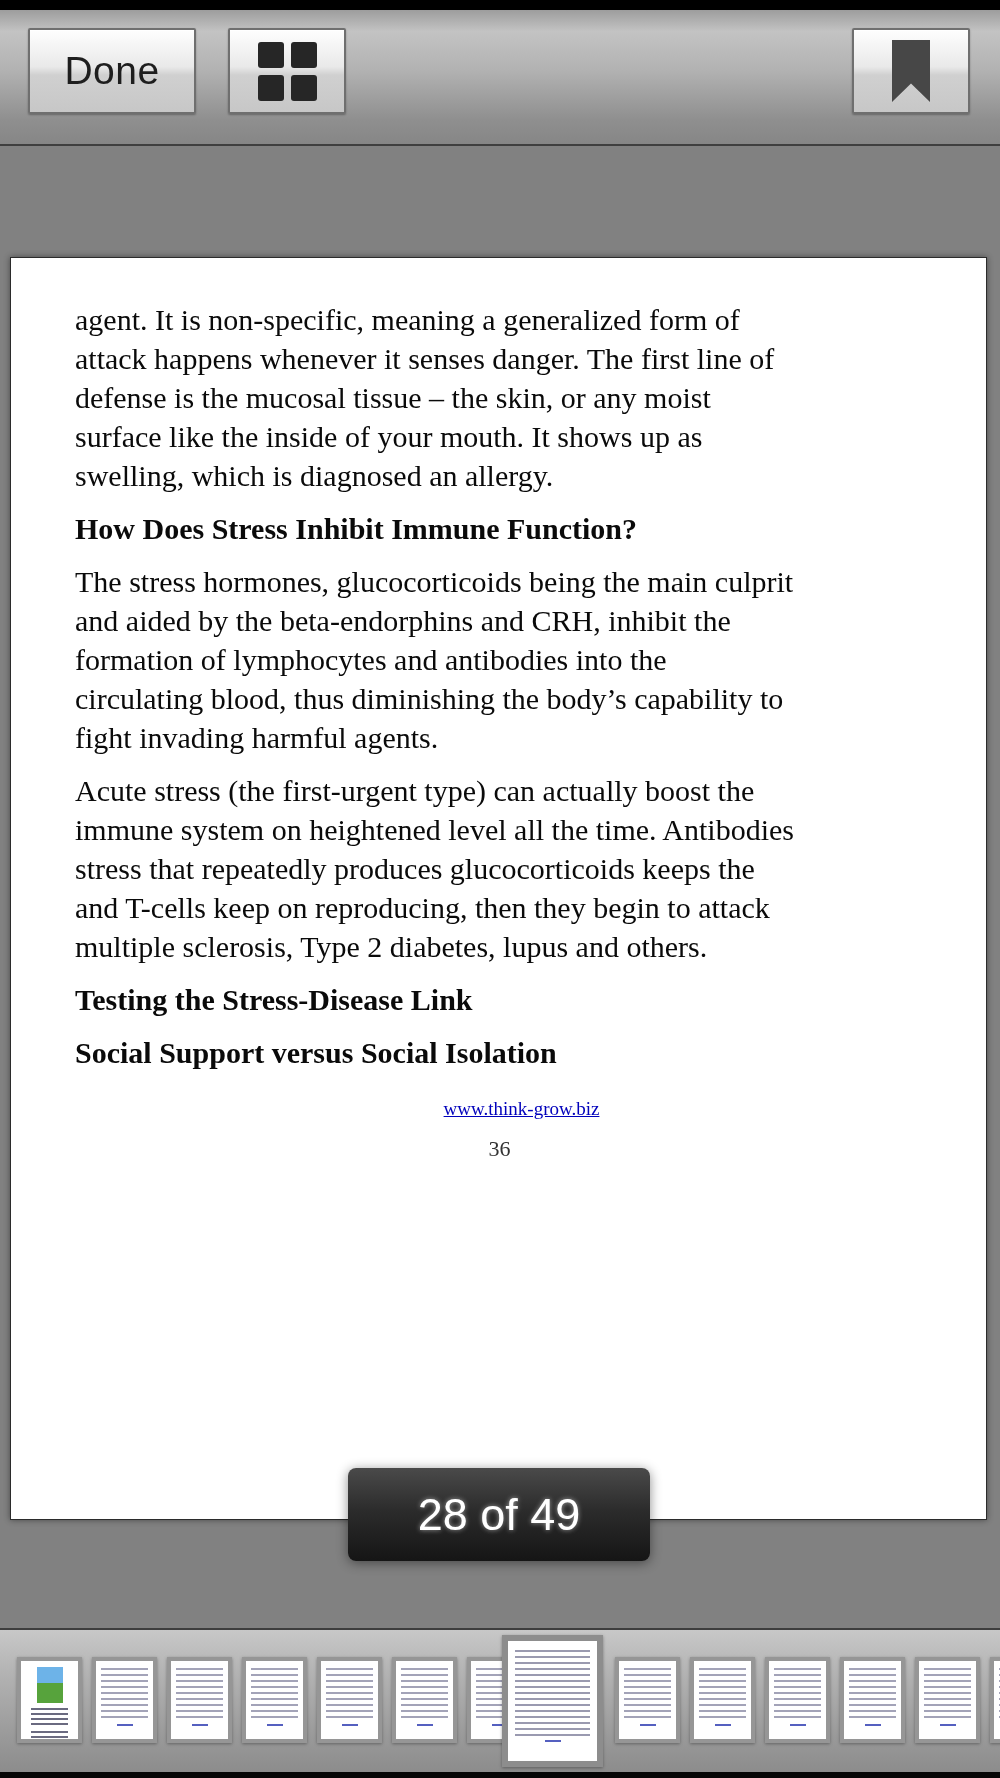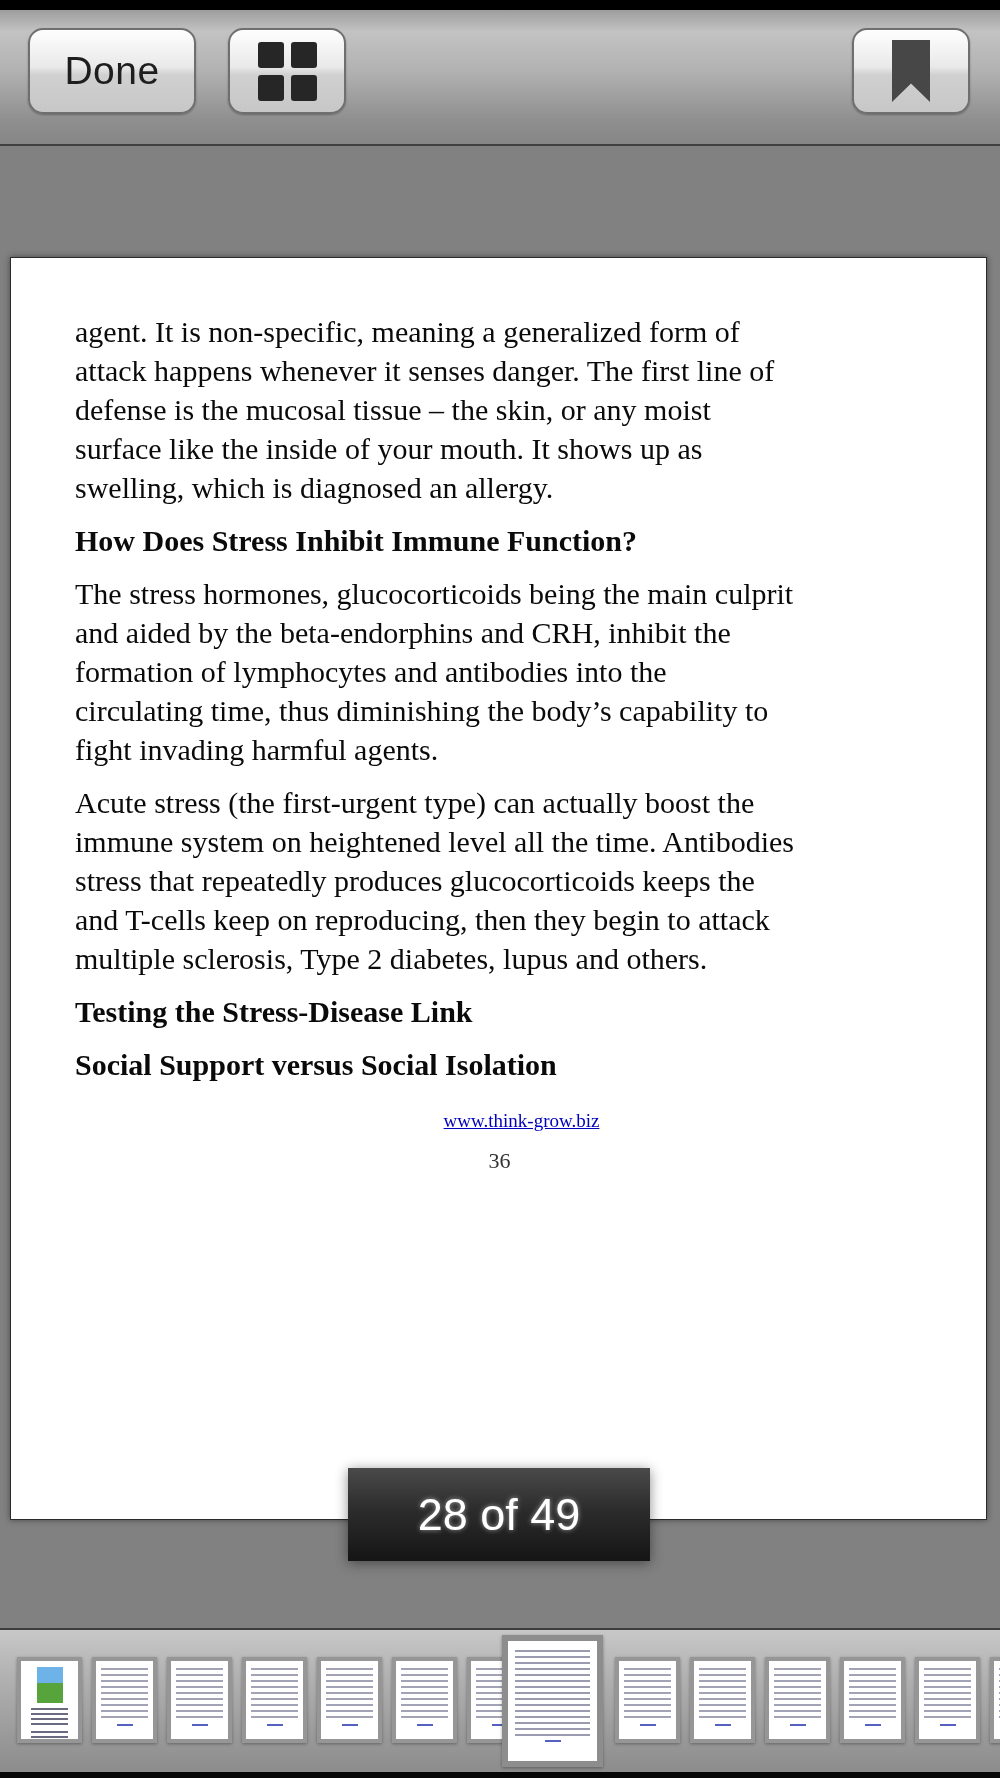--- a/index.html
+++ b/index.html
@@ -5,50 +5,50 @@
   html,body{margin:0;padding:0;background:#555;}
   .screen{position:relative;width:1000px;height:1778px;background:#818181;overflow:hidden;
           font-family:"Liberation Sans","DejaVu Sans",sans-serif;}
 
   
   .statusbar{position:absolute;left:0;top:0;width:1000px;height:10px;background:#000;}
   .toolbar{position:absolute;left:0;top:10px;width:1000px;height:134px;
            background:linear-gradient(180deg,#9d9d9d 0%,#c3c3c3 16%,#b2b2b2 45%,#8f8f8f 82%,#868686 100%);
            border-bottom:2px solid #3f3f3f;}
   .tb-btn{position:absolute;top:18px;height:86px;box-sizing:border-box;
-          border:2px solid #6f6f6f;border-radius:15px;
+          border:2px solid #6f6f6f;border-radius:2px;
           background:linear-gradient(180deg,#fefefe 0%,#e9e9e9 45%,#d0d0d0 55%,#c7c7c7 100%);
           box-shadow:inset 0 1px 0 rgba(255,255,255,.9),0 1px 2px rgba(0,0,0,.3);
           display:flex;align-items:center;justify-content:center;padding:0;cursor:pointer;}
   .btn-done{left:28px;width:168px;font-size:39px;color:#1e1e1e;letter-spacing:.5px;
             font-family:"Liberation Sans","DejaVu Sans",sans-serif;}
   .btn-grid{left:228px;width:118px;}
   .btn-bookmark{left:852px;width:118px;}
   .grid-icon{width:59px;height:59px;display:grid;grid-template-columns:26px 26px;
              grid-template-rows:26px 26px;gap:7px;}
   .grid-icon span{background:#262626;border-radius:3px;}
   .bookmark-icon{width:38px;height:62px;background:#474747;
                  clip-path:polygon(0 0,100% 0,100% 100%,50% 70%,0 100%);}
 
   
   .page{position:absolute;left:10px;top:257px;width:977px;height:1263px;background:#ffffff;
         box-sizing:border-box;border:1px solid #2b2b2b;box-shadow:0 0 6px rgba(0,0,0,.45);
         padding:42px 158px 0 64px;
         font-family:"Liberation Serif","DejaVu Serif",serif;color:#0a0a0a;}
   .blk{margin:14px 0;}
-  .blk:first-child{margin-top:12px;}
+  .blk:first-child{margin-top:0;}
   .blk .line{font-size:30px;line-height:39px;white-space:nowrap;}
   .blk.h .line{font-weight:bold;}
   .page-footer{position:relative;left:-64px;width:977px;text-align:center;}
   .page-link{margin-top:26px;font-size:19px;margin-left:44px;}
   .page-link a{color:#0000bb;text-decoration:underline;}
   .page-number{margin-top:16px;font-size:22px;color:#333;}
 
   
-  .page-hud{position:absolute;left:348px;top:1468px;width:302px;height:93px;border-radius:0;
+  .page-hud{position:absolute;left:348px;top:1468px;width:302px;height:93px;border-radius:8px;
             background:linear-gradient(180deg,#4a4a4a 0%,#2c2c2c 45%,#151515 100%);
             box-shadow:0 2px 12px rgba(0,0,0,.45);
             color:#fff;font-size:45px;line-height:93px;text-align:center;
             text-shadow:0 0 5px rgba(255,255,255,.55);z-index:5;}
 
   
   .thumbbar{position:absolute;left:0;top:1628px;width:1000px;height:144px;box-sizing:border-box;
             border-top:2px solid #3e3e3e;
             background:linear-gradient(180deg,#c8c8c8 0%,#b3b3b3 30%,#949494 85%,#8c8c8c 100%);
             overflow:hidden;}
@@ -98,21 +98,21 @@
           <div class="line">surface like the inside of your mouth. It shows up as</div>
           <div class="line">swelling, which is diagnosed an allergy.</div>
         </div>
         <div class="blk h">
           <div class="line">How Does Stress Inhibit Immune Function?</div>
         </div>
         <div class="blk p">
           <div class="line">The stress hormones, glucocorticoids being the main culprit</div>
           <div class="line">and aided by the beta-endorphins and CRH, inhibit the</div>
           <div class="line">formation of lymphocytes and antibodies into the</div>
-          <div class="line">circulating time, thus diminishing the body’s capability to</div>
+          <div class="line">circulating blood, thus diminishing the body’s capability to</div>
           <div class="line">fight invading harmful agents.</div>
         </div>
         <div class="blk p">
           <div class="line">Acute stress (the first-urgent type) can actually boost the</div>
           <div class="line">immune system on heightened level all the time. Antibodies</div>
           <div class="line">stress that repeatedly produces glucocorticoids keeps the</div>
           <div class="line">and T-cells keep on reproducing, then they begin to attack</div>
           <div class="line">multiple sclerosis, Type 2 diabetes, lupus and others.</div>
         </div>
         <div class="blk h">

